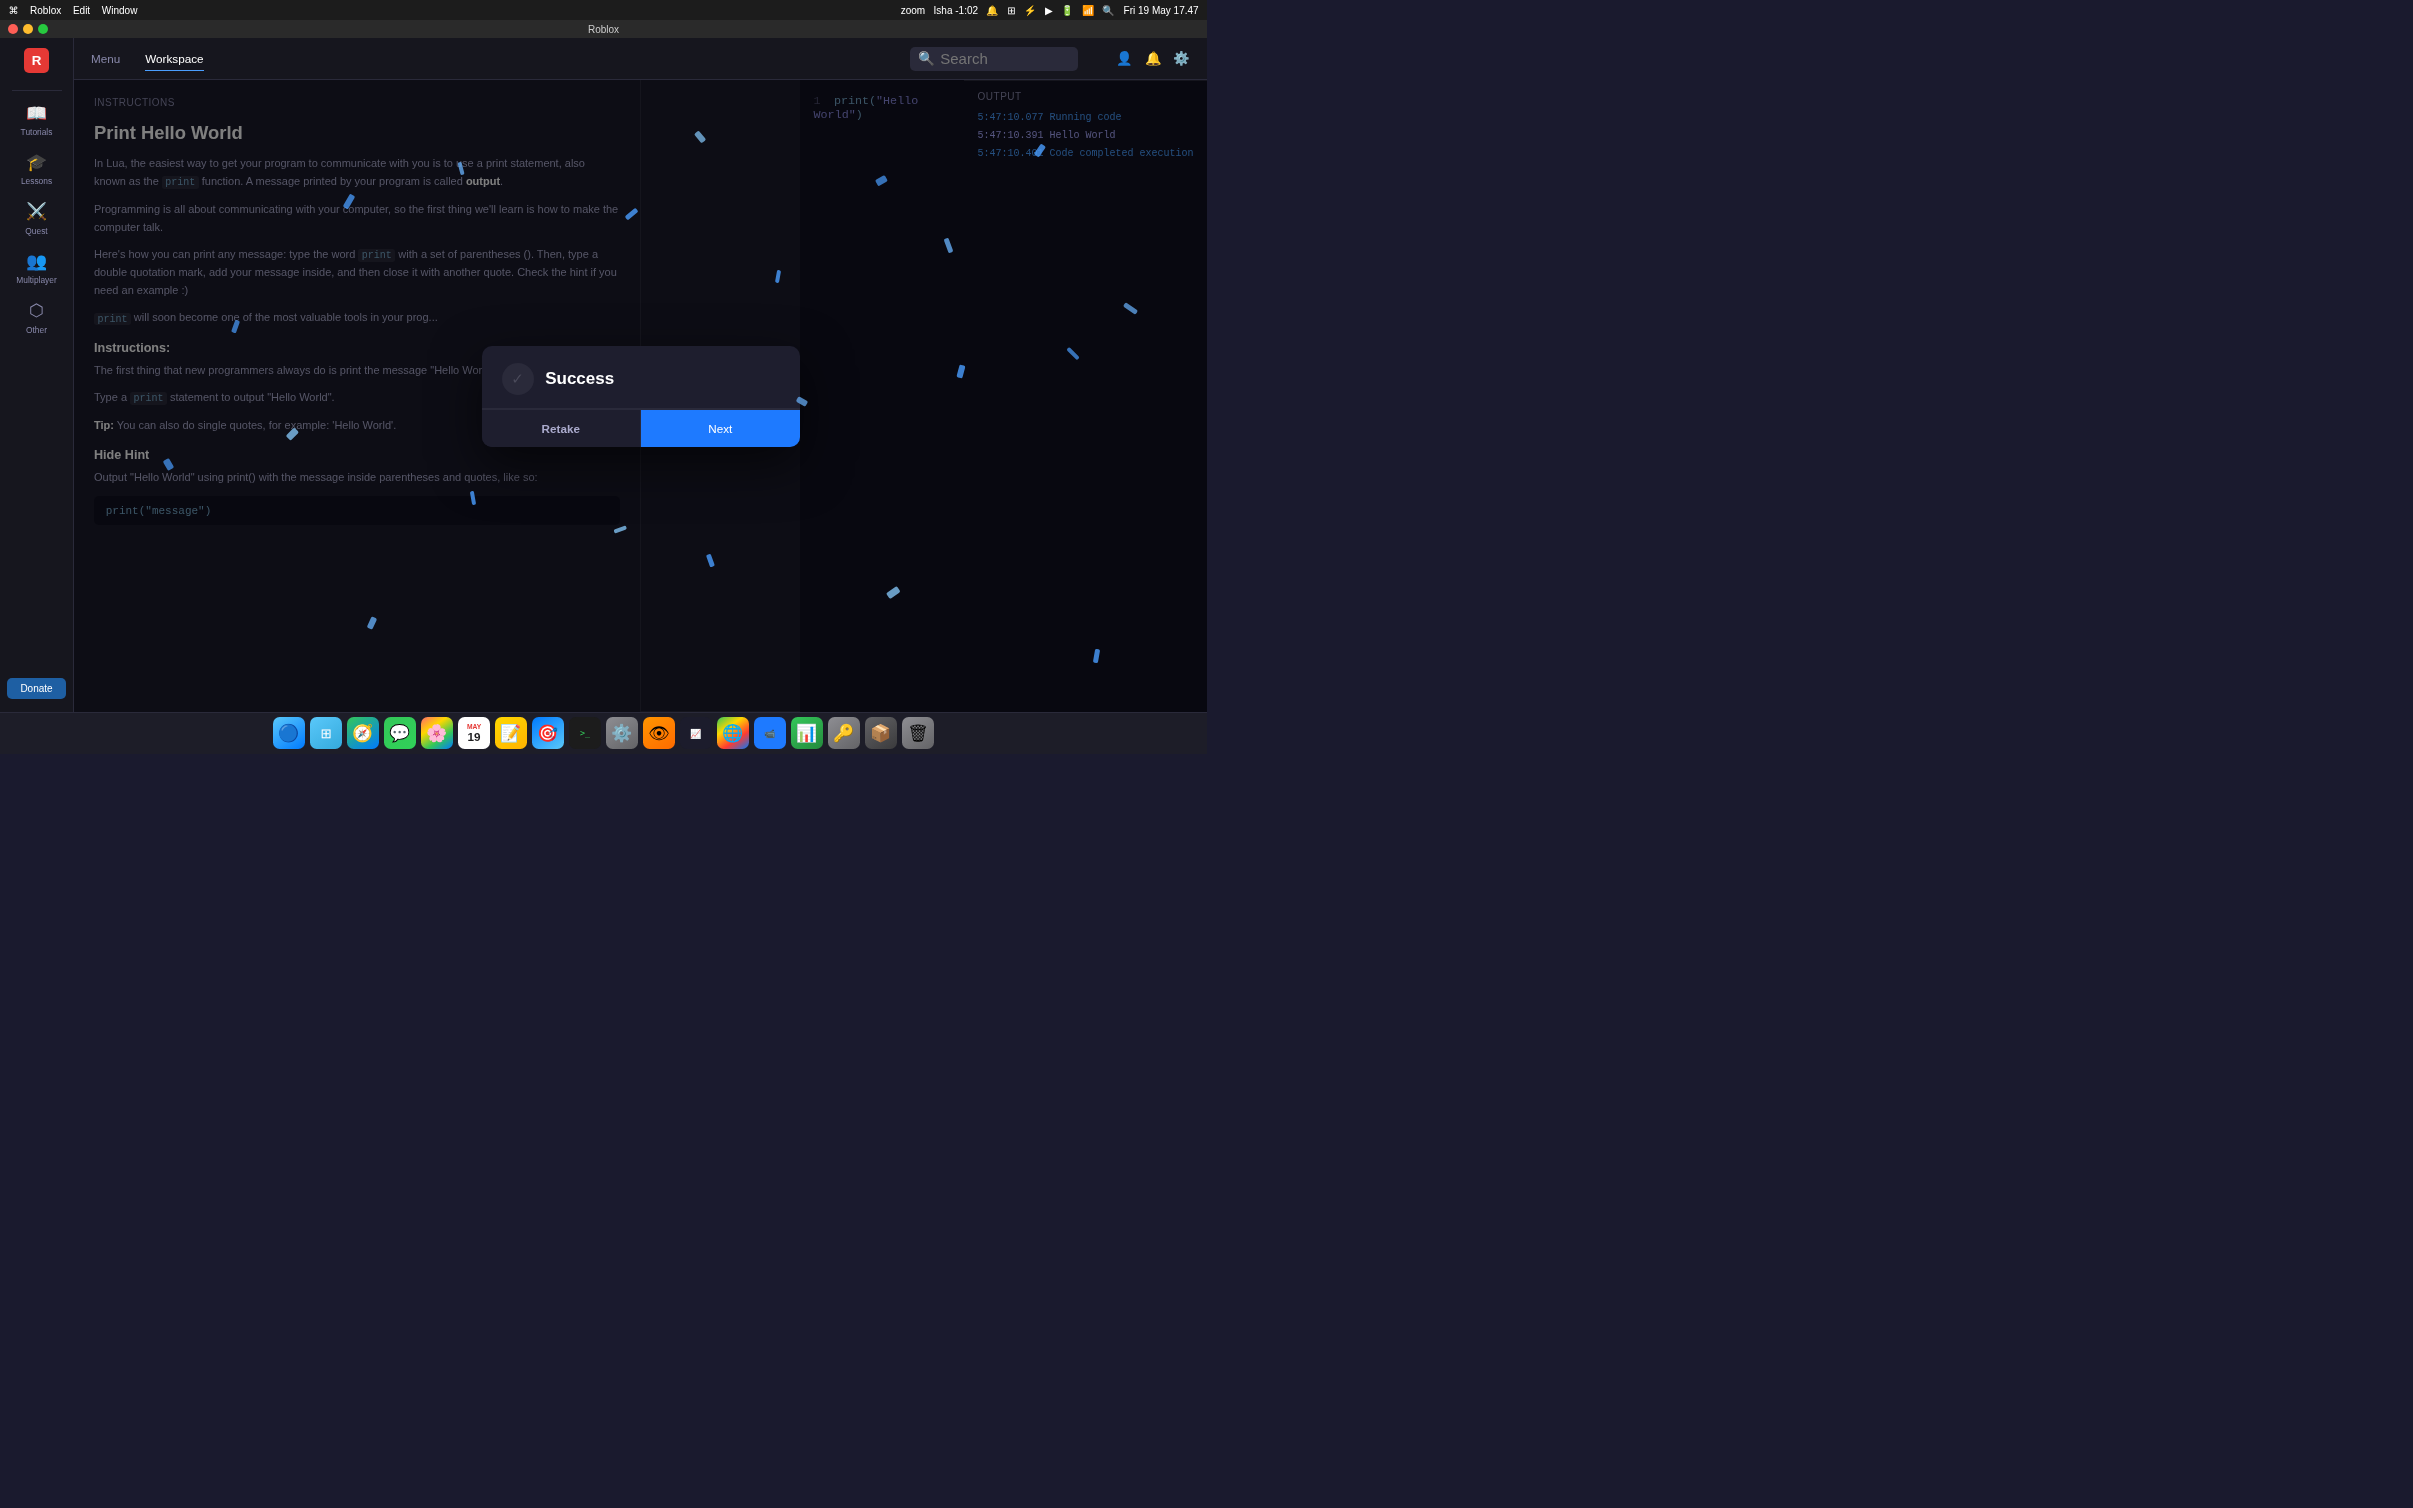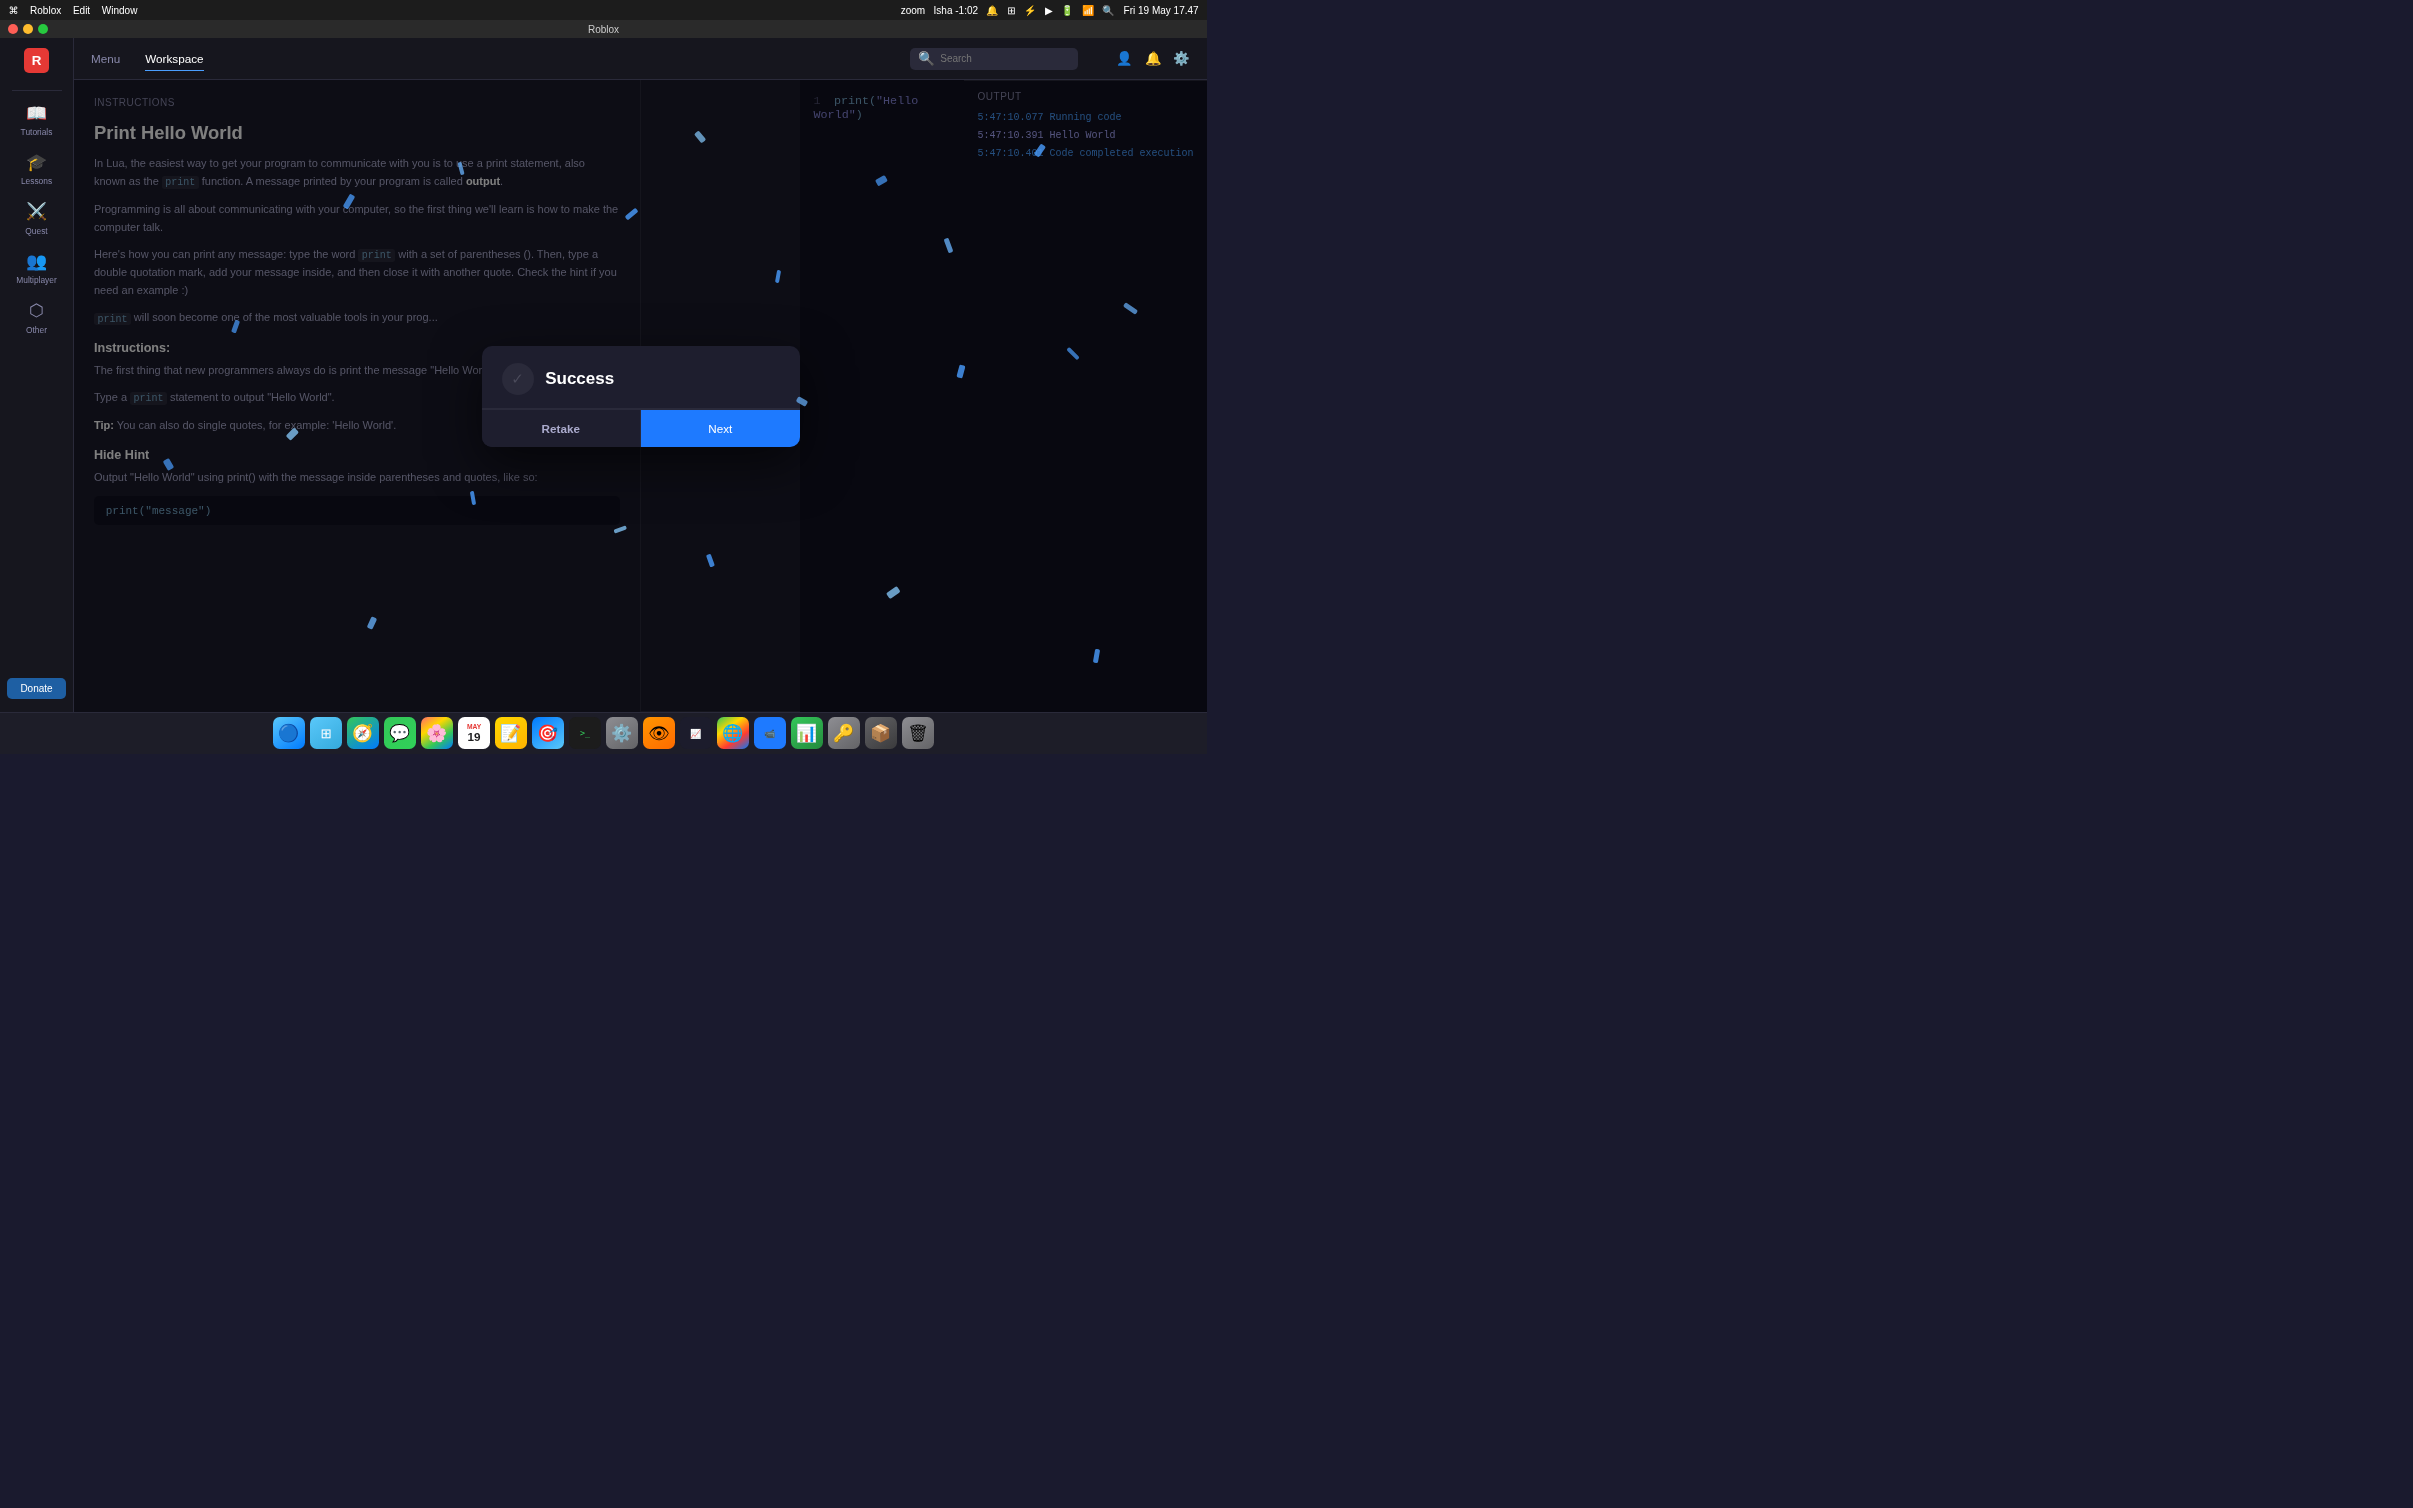--- a/index.html
+++ b/index.html
@@ -195,21 +195,21 @@
       border-radius: 5px;
       padding: 3.4px 8.4px;
       gap: 5px;
       width: 168px;
     }
     .nav-search input {
       background: none;
       border: none;
       outline: none;
       color: #8888aa;
-      font-size: 10px;
+      font-size: 15px;
       width: 100%;
     }
     .nav-icons {
       display: flex;
       align-items: center;
       gap: 11.7px;
       margin-left: 13.4px;
     }
     .nav-icon {
       color: #8888aa;

